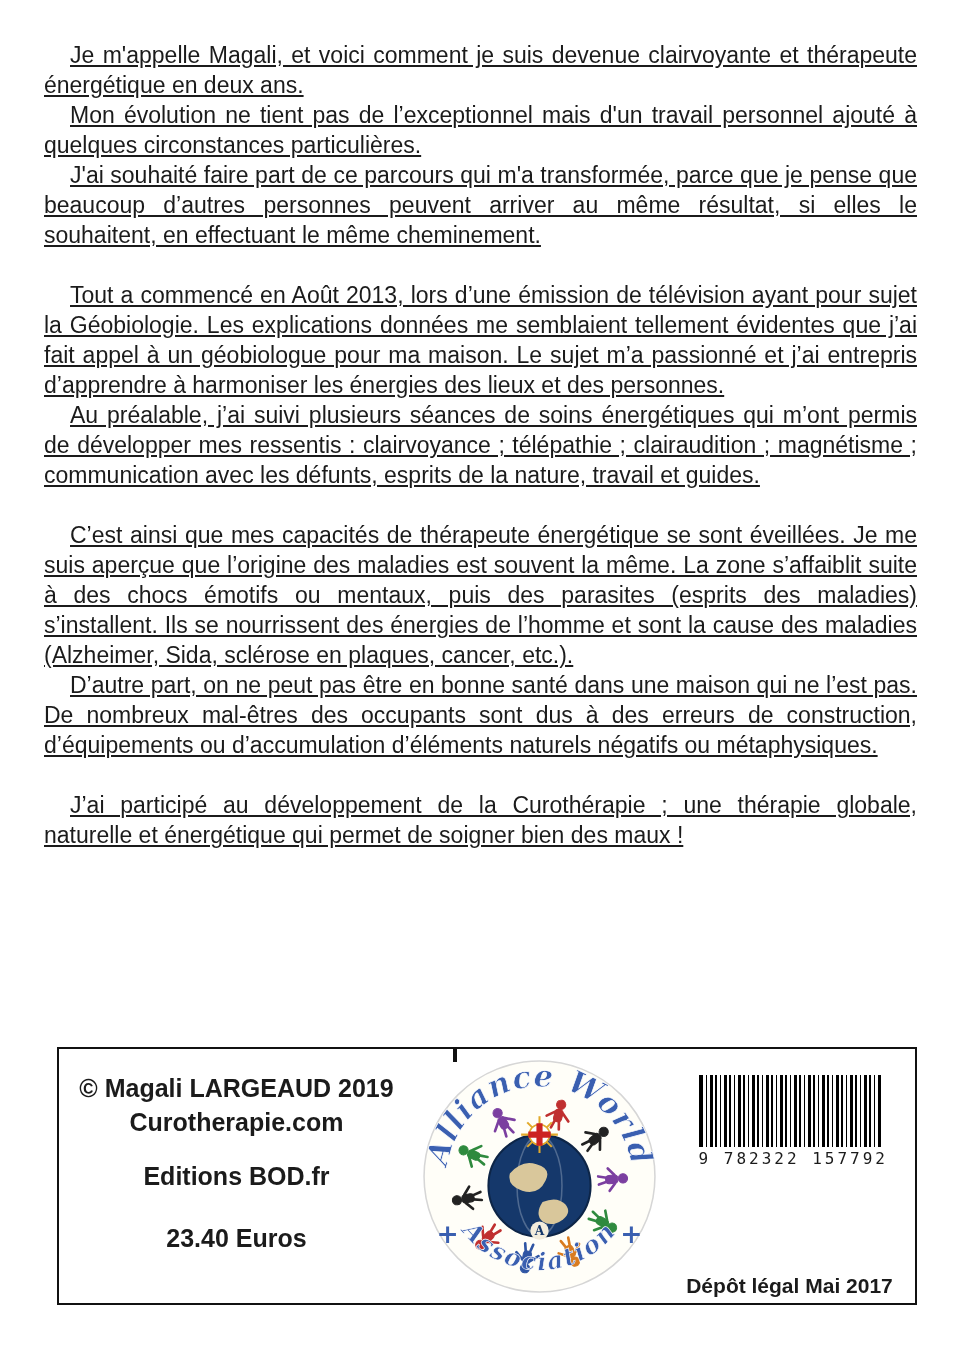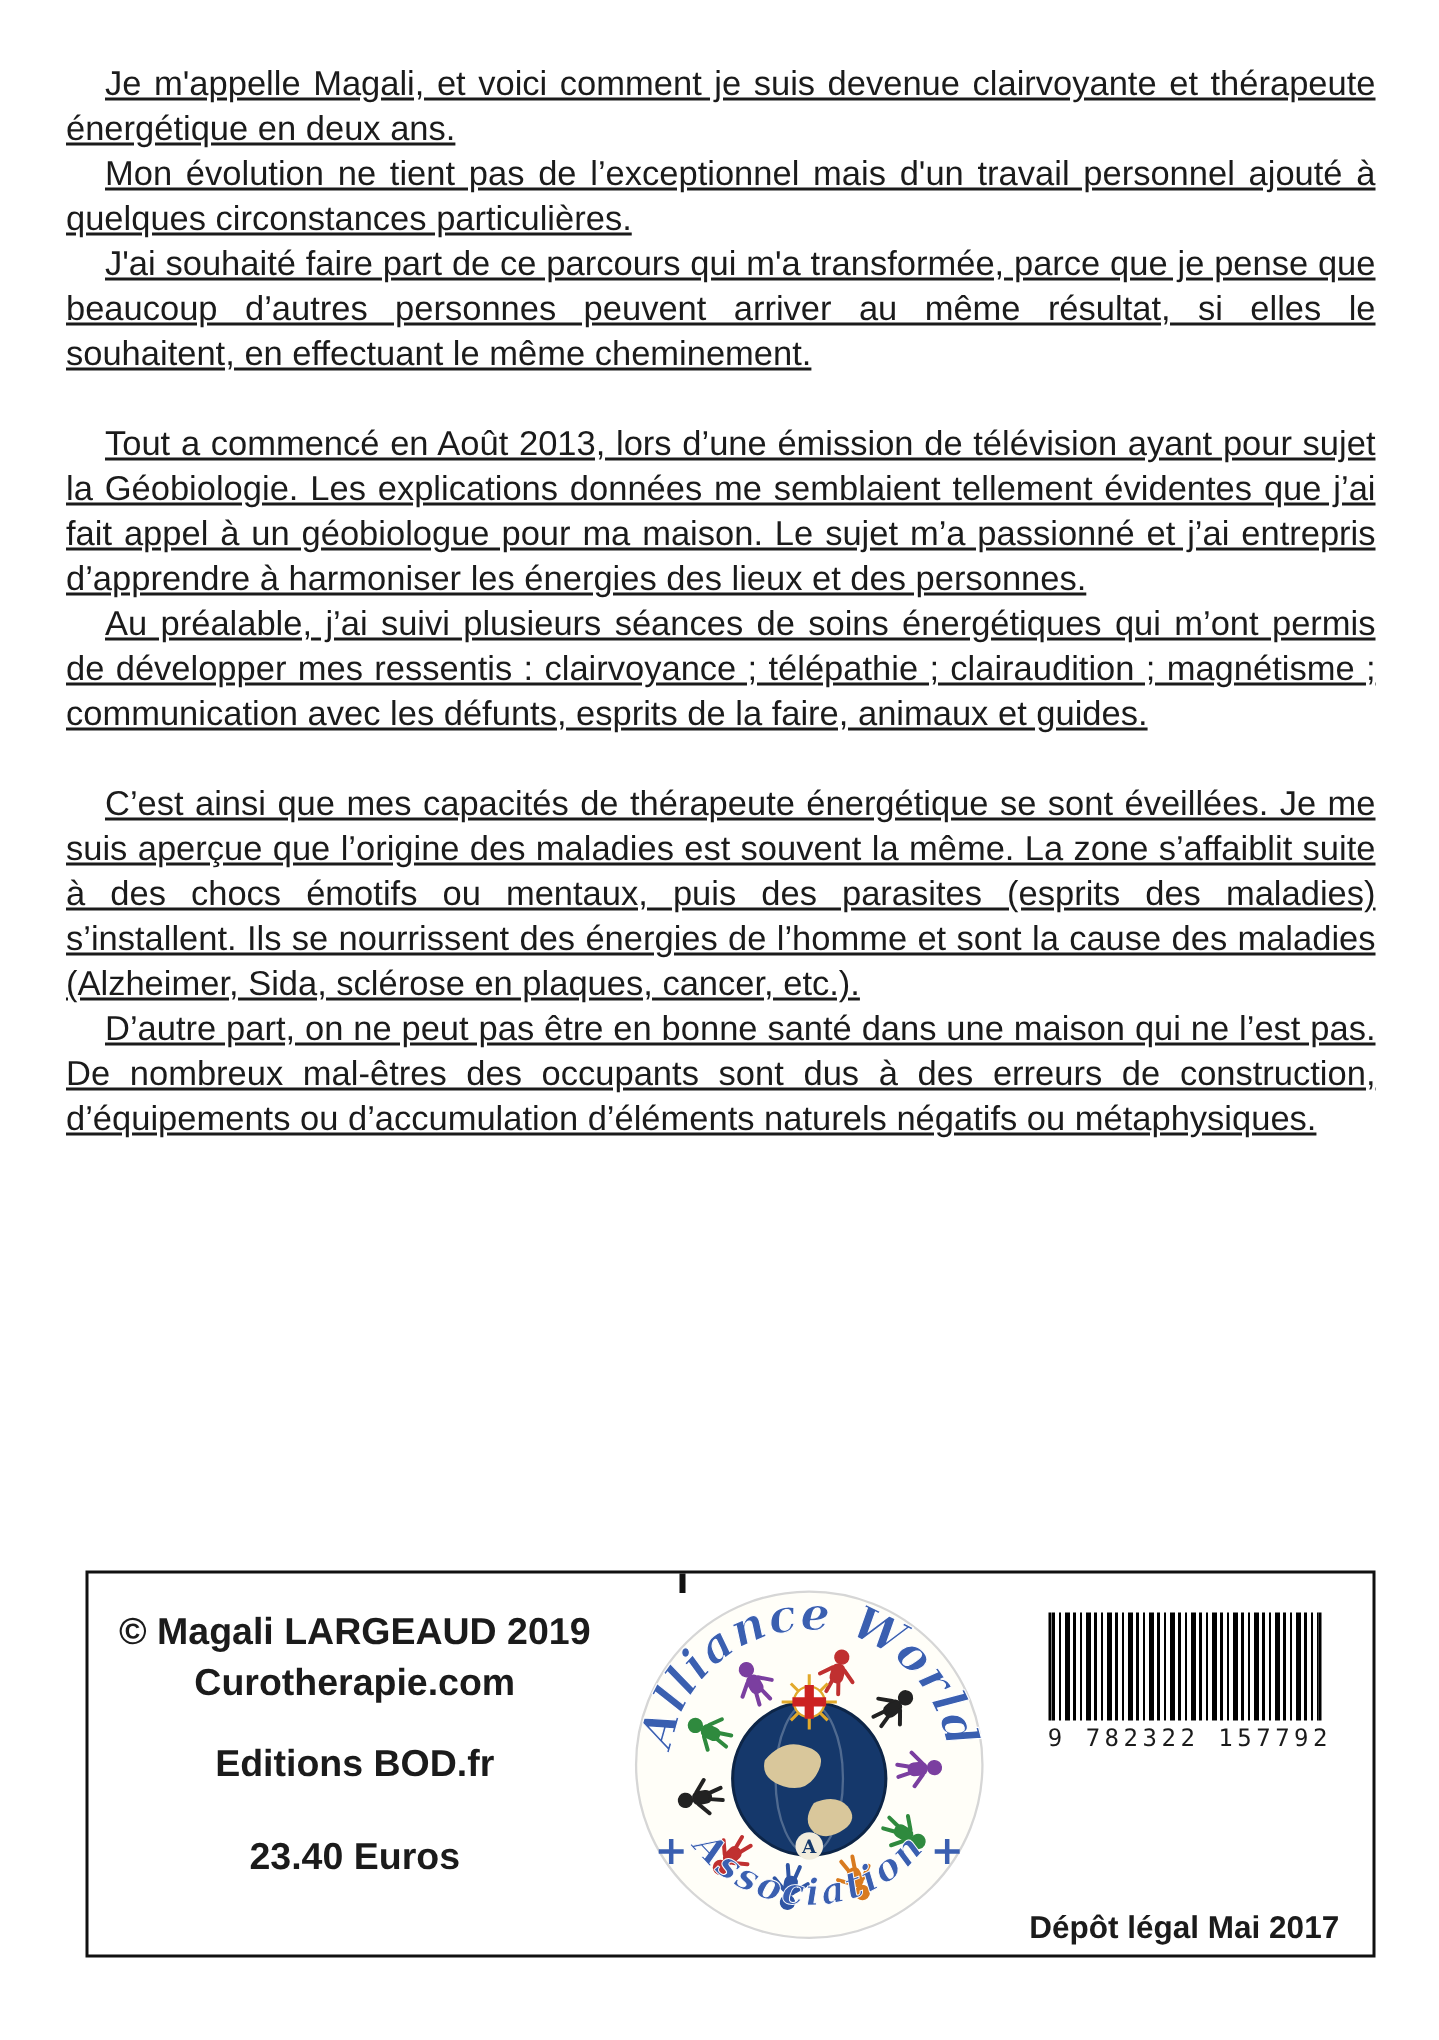--- a/index.html
+++ b/index.html
@@ -92,23 +92,24 @@
 </head>
 <body>
 
 <div class="sheet">
 
   <div class="body-text">
     <p>Je m'appelle Magali, et voici comment je suis devenue clairvoyante et thérapeute énergétique en deux ans.</p>
     <p>Mon évolution ne tient pas de l’exceptionnel mais d'un travail personnel ajouté à quelques circonstances particulières.</p>
     <p>J'ai souhaité faire part de ce parcours qui m'a transformée, parce que je pense que beaucoup d’autres personnes peuvent arriver au même résultat, si elles le souhaitent, en effectuant le même cheminement.</p>
     <p class="gap">Tout a commencé en Août 2013, lors d’une émission de télévision ayant pour sujet la Géobiologie. Les explications données me semblaient tellement évidentes que j’ai fait appel à un géobiologue pour ma maison. Le sujet m’a passionné et j’ai entrepris d’apprendre à harmoniser les énergies des lieux et des personnes.</p>
-    <p>Au préalable, j’ai suivi plusieurs séances de soins énergétiques qui m’ont permis de développer mes ressentis : clairvoyance ; télépathie ; clairaudition ; magnétisme ; communication avec les défunts, esprits de la faire, animaux et guides.</p>
+    <p>Au préalable, j’ai suivi plusieurs séances de soins énergétiques qui m’ont permis de développer mes ressentis : clairvoyance ; télépathie ; clairaudition ; magnétisme ; communication avec les défunts, esprits de la nature, travail et guides.</p>
     <p class="gap">C’est ainsi que mes capacités de thérapeute énergétique se sont éveillées. Je me suis aperçue que l’origine des maladies est souvent la même. La zone s’affaiblit suite à des chocs émotifs ou mentaux, puis des parasites (esprits des maladies) s’installent. Ils se nourrissent des énergies de l’homme et sont la cause des maladies (Alzheimer, Sida, sclérose en plaques, cancer, etc.).</p>
     <p>D’autre part, on ne peut pas être en bonne santé dans une maison qui ne l’est pas. De nombreux mal-êtres des occupants sont dus à des erreurs de construction, d’équipements ou d’accumulation d’éléments naturels négatifs ou métaphysiques.</p>
+    <p class="gap">J’ai participé au développement de la Curothérapie ; une thérapie globale, naturelle et énergétique qui permet de soigner bien des maux !</p>
   </div>
 
   <div class="footer-box">
     <div class="reg-mark"></div>
 
     <div class="col-left">
       <div>© Magali LARGEAUD 2019</div>
       <div>Curotherapie.com</div>
       <div class="spacer-sm"></div>
       <div>Editions BOD.fr</div>

